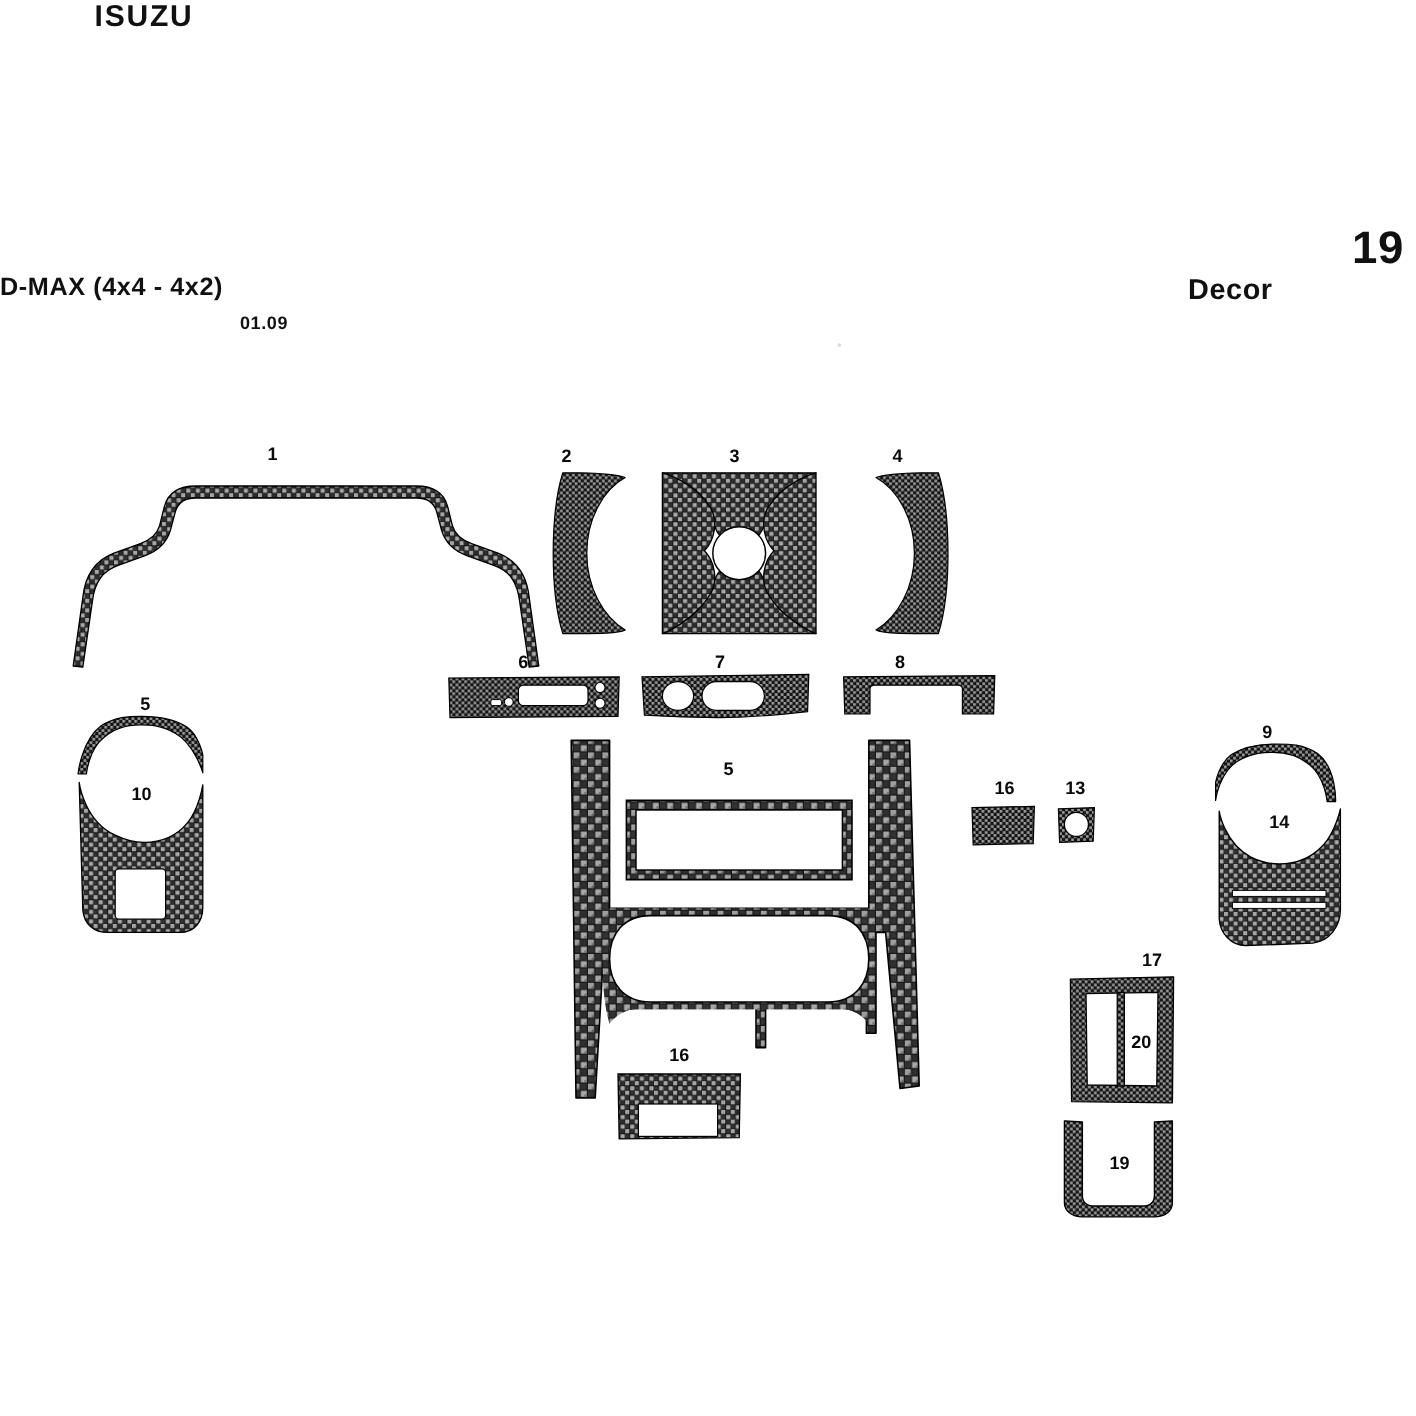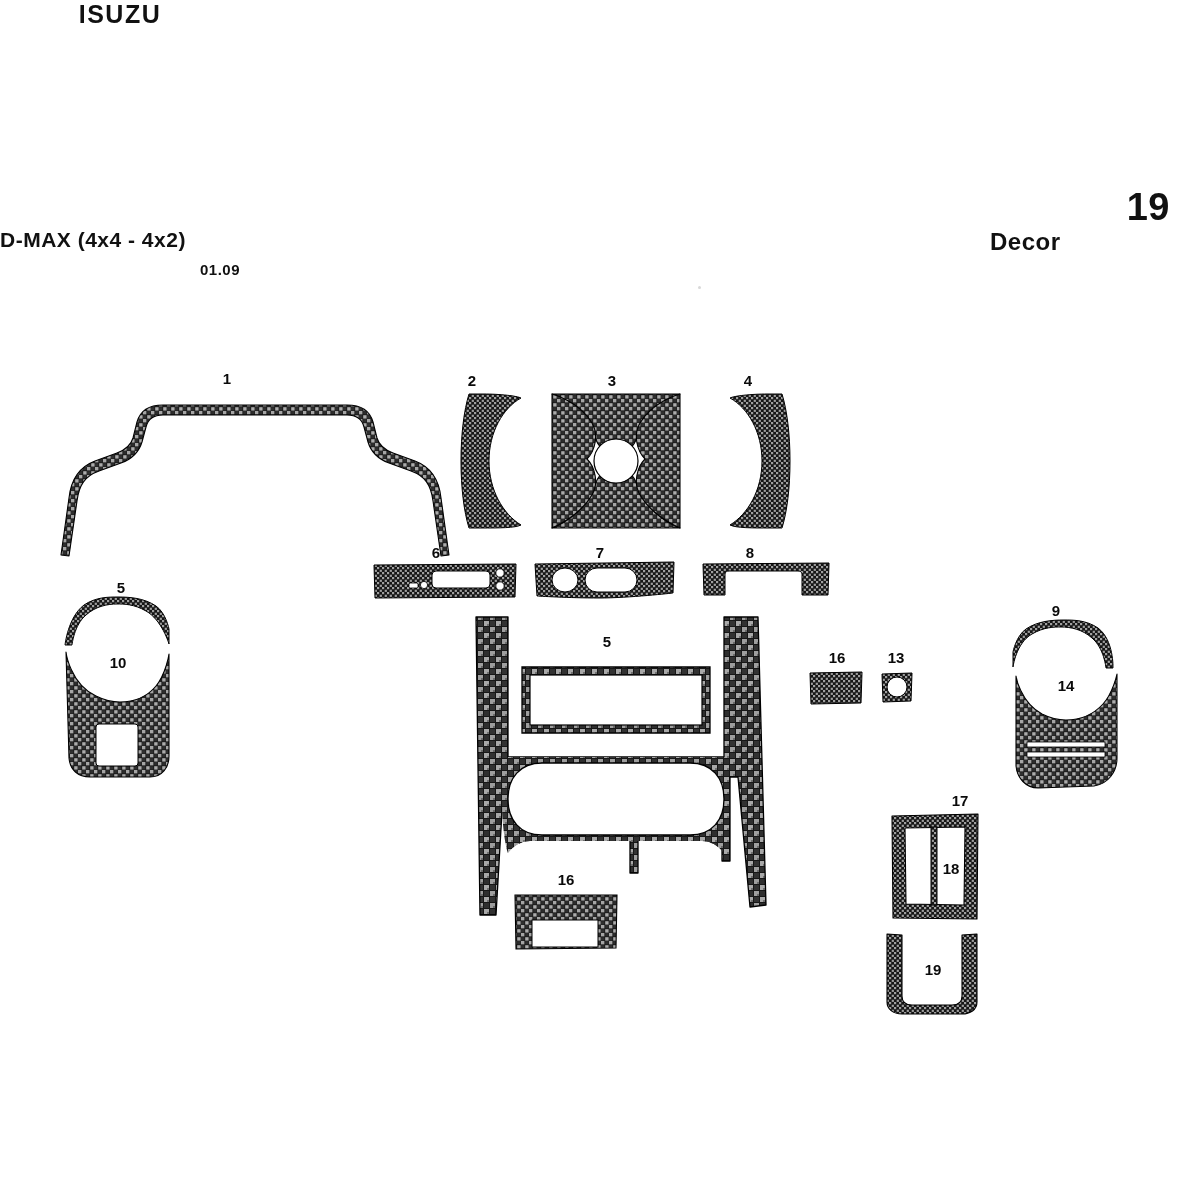--- a/index.html
+++ b/index.html
@@ -228,21 +228,21 @@
 
   <div class="lbl" style="left:896px;top:650px">13</div>
   <div class="part" style="left:880px;top:671px">
     <svg width="34" height="32" viewBox="0 0 34 32">
       <path d="M2,3 L32,2 L31,30 L3,31 Z" fill="url(#carbonXs)" stroke="#000" stroke-width="1"></path>
       <circle cx="17" cy="16" r="10" fill="#fff" stroke="#000" stroke-width="1"></circle>
     </svg>
   </div>
 
   <div class="lbl" style="left:960px;top:793px">17</div>
-  <div class="lbl" style="left:951px;top:861px">18</div>
+  <div class="lbl" style="left:951px;top:861px">20</div>
   <div class="part" style="left:889px;top:812px">
     <svg width="92" height="110" viewBox="0 0 92 110">
       <path d="M3,4 L89,2 L88,107 L4,106 Z
                M16,16 L76,15 L75,93 L17,92 Z" fill="url(#carbonXs)" stroke="#000" stroke-width="1.1" fill-rule="evenodd" stroke-linejoin="round"></path>
       <rect x="42" y="15" width="6" height="78" fill="url(#carbonXs)" stroke="#000" stroke-width="1"></rect>
     </svg>
   </div>
 
   <div class="lbl" style="left:933px;top:962px">19</div>
   <div class="part" style="left:884px;top:932px">

